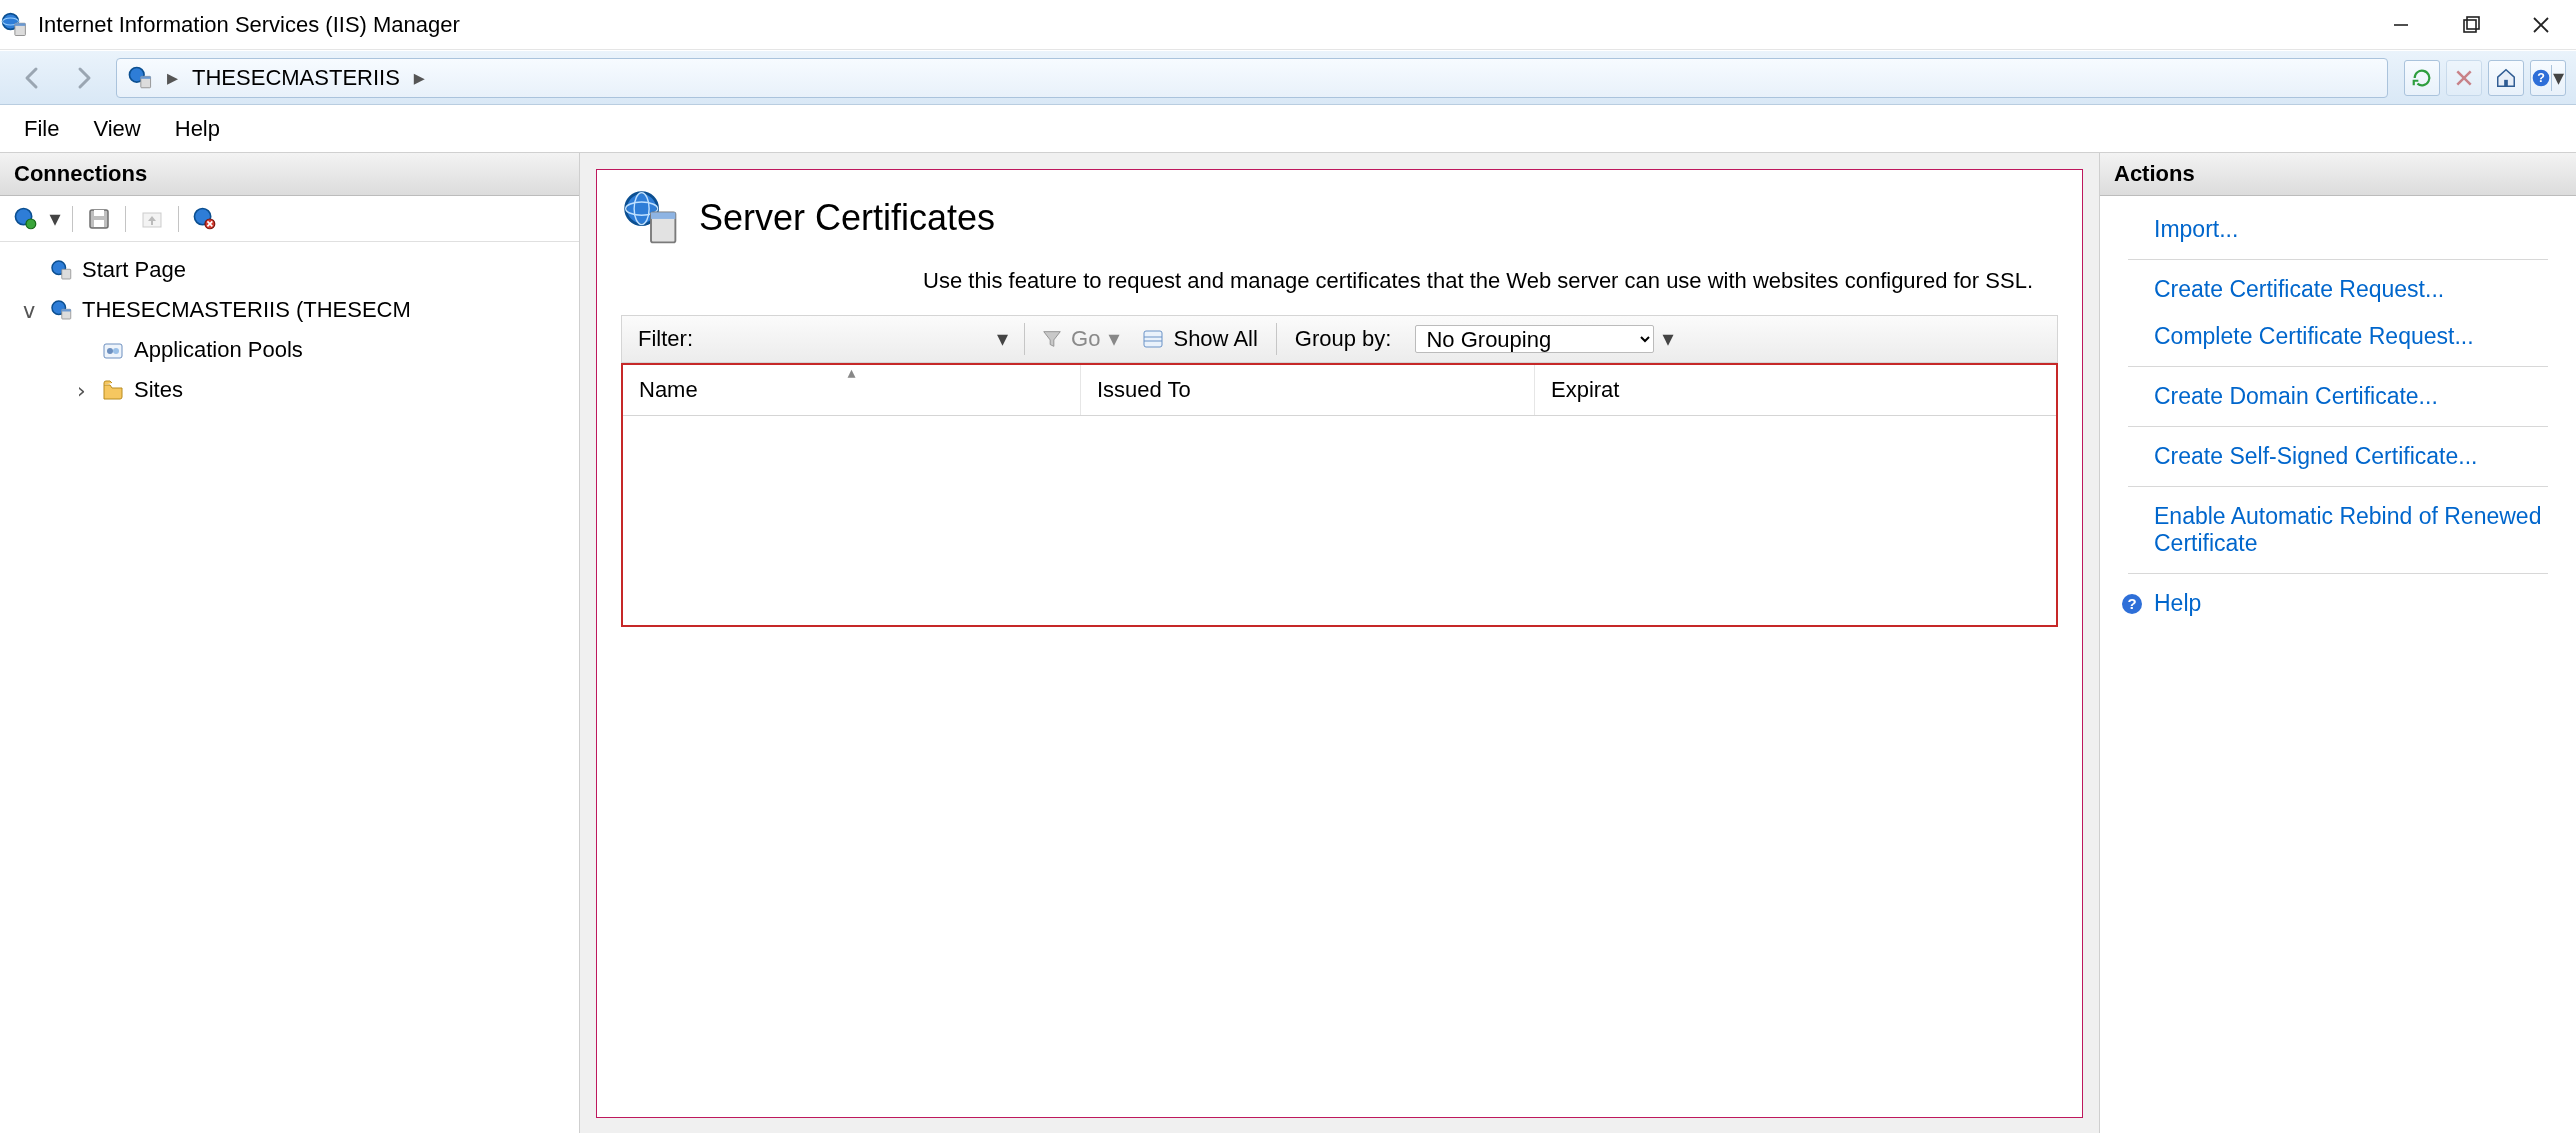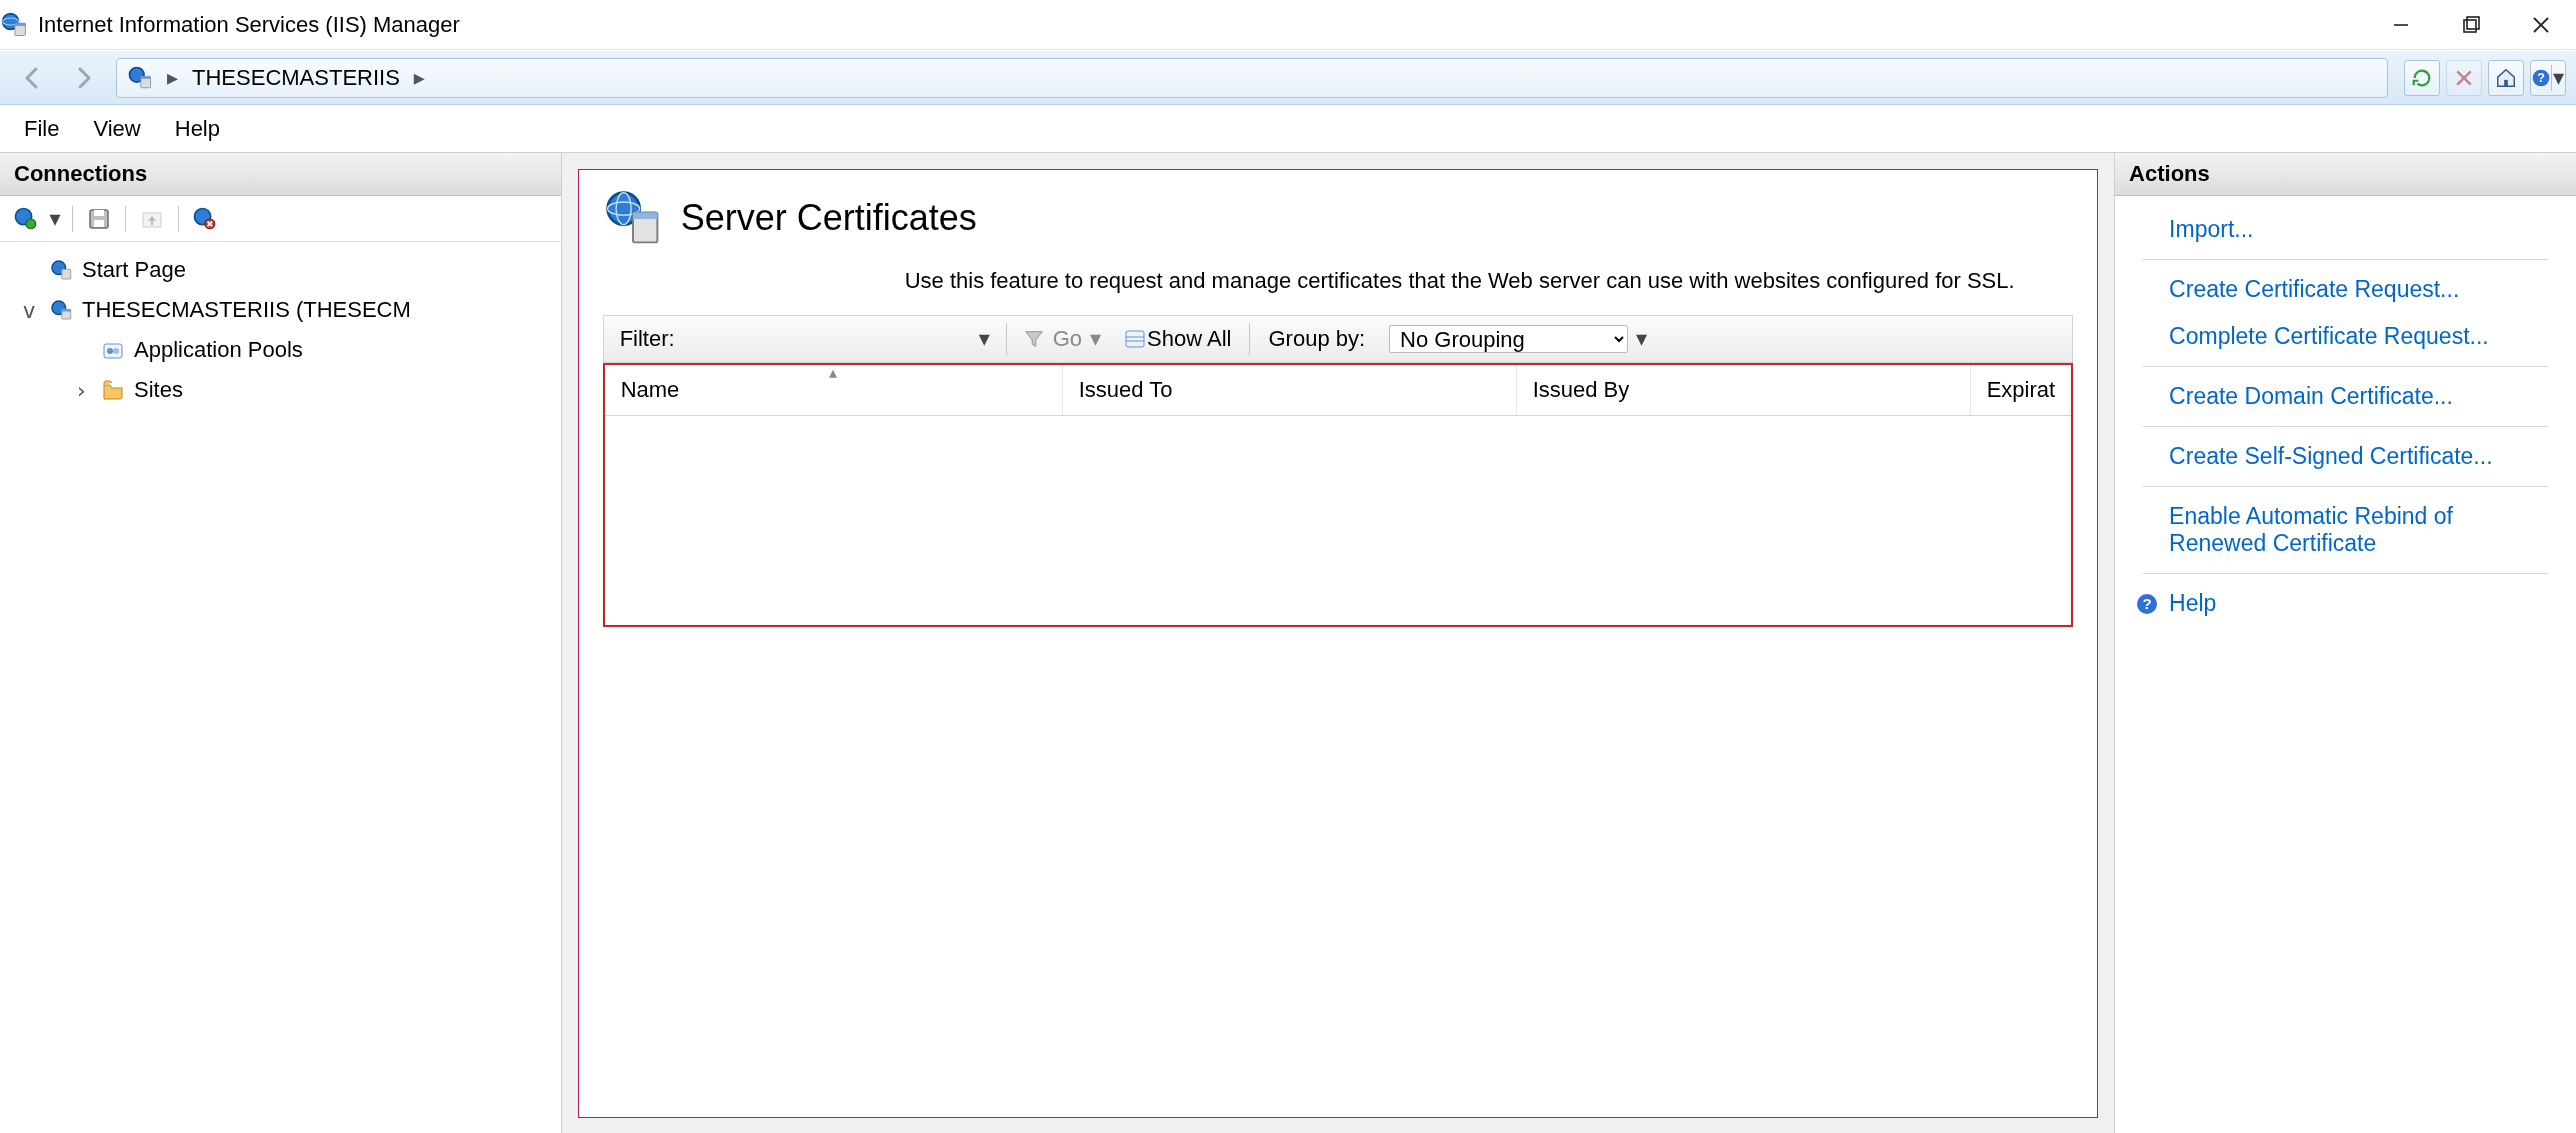--- a/index.html
+++ b/index.html
@@ -57,21 +57,21 @@
 .page-head h1{ font-size:36px; font-weight:400; }
 .page-desc{ font-size:22px; max-width: 1412px; line-height:1.4; margin-bottom:18px;text-align:right; }
 
 .filterbar{ height:48px; border:1px solid #d5d5d5; background:linear-gradient(#fbfbfb,#ececec); display:flex; align-items:center; font-size:22px; }
 .filterbar .lbl{ padding:0 16px; }
 .filterbar .filter-input-wrap{ position:relative; width:278px; height:100%; display:flex; align-items:center; }
 .filterbar input.filter-input{ width:100%; height:34px; border:none; background:transparent; font-size:22px; outline:none; }
 .filterbar .caret{ color:#444; padding:0 10px; cursor:pointer; }
 .filterbar .divider{ width:1px; height:32px; background:#c6c6c6; margin:0 6px; }
 .filterbar .go-btn{ display:flex; align-items:center; gap:8px; padding:0 10px; color:#8a8a8a; cursor:pointer; }
-.filterbar .showall-btn{ display:flex; align-items:center; padding:0 12px; cursor:pointer; }
+.filterbar .showall-btn{ display:flex; align-items:center; gap:8px; padding:0 12px; cursor:pointer; }
 .filterbar select.group-select{ height:28px; font-size:22px; border:1px solid #bbb; border-radius:2px; background:#fff; margin-left:8px; padding:0 6px; min-width:239px; }
 .filterbar .sel-caret{ padding:0 8px; color:#444; cursor:pointer; }
 
 .grid-wrap{ border:2px solid #c62828; border-top:2px solid #c62828; margin-top:0; }
 .grid-head{ display:flex; border-bottom:1px solid #d5d5d5; background:#fff; position:relative; }
 .grid-head .col{ padding:12px 16px; font-size:22px; border-right:1px solid #e6e6e6; position:relative; }
 .grid-head .col:last-child{ border-right:none; }
 .grid-head .sort-caret{ position:absolute; top:-2px; left:50%; transform:translateX(-50%); color:#888; font-size:16px; }
 .c-name{ width:458px; } .c-issuedto{ width:454px; } .c-issuedby{ width:454px; } .c-exp{ flex:1; }
 .grid-body{ height:209px; background:#fff; }
@@ -315,21 +315,20 @@
         <span class="sel-caret">▾</span>
       </div>
 
       <div class="grid-wrap">
         <div class="grid-head">
           <div class="col c-name">
             <span class="sort-caret">▴</span>
             <span>Name</span>
           </div>
           <div class="col c-issuedto"><span>Issued To</span></div>
-          <div class="col c-issuedby"><span>Issued By</span></div>
           <div class="col c-exp"><span>Expirat</span></div>
         </div>
         <div class="grid-body"></div>
       </div>
     </div>
   </div>
 
   <div class="actions">
     <div class="panel-header">Actions</div>
     <div class="panel-body">

